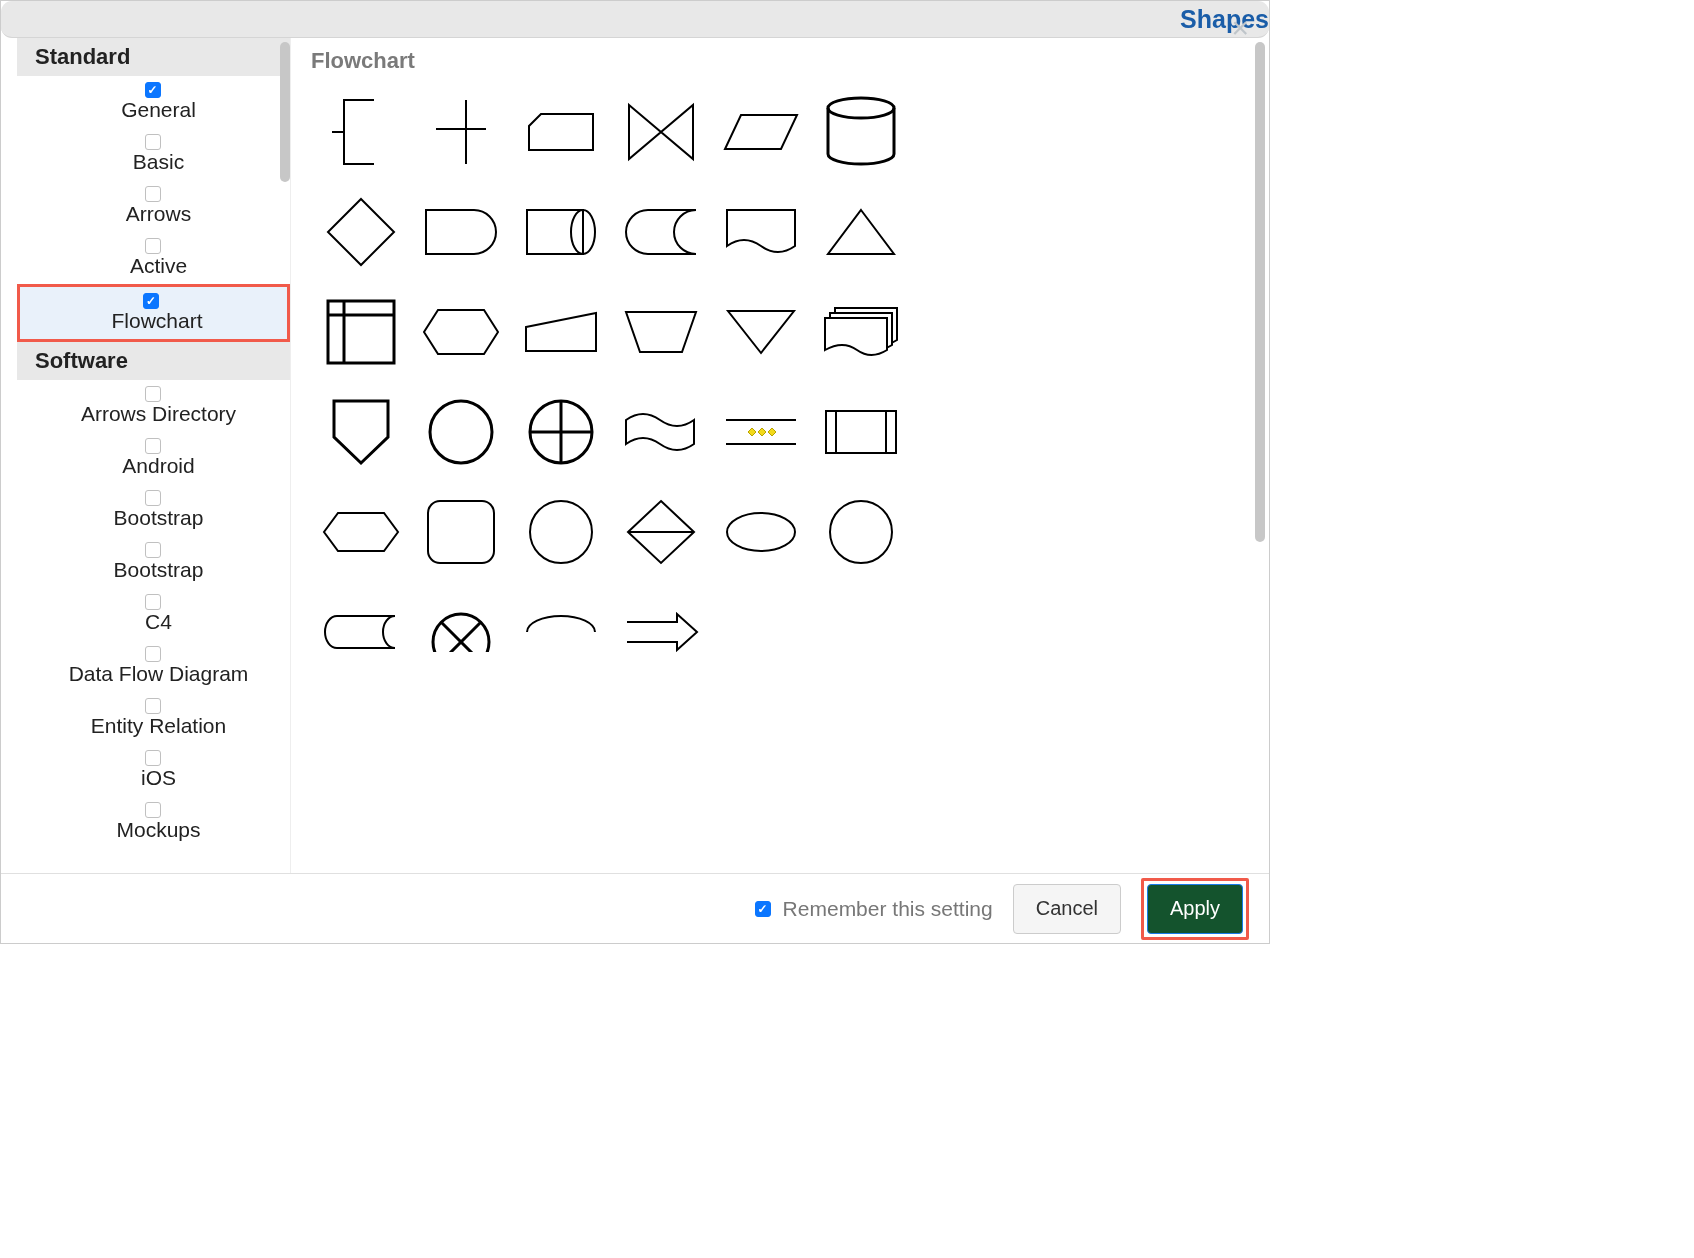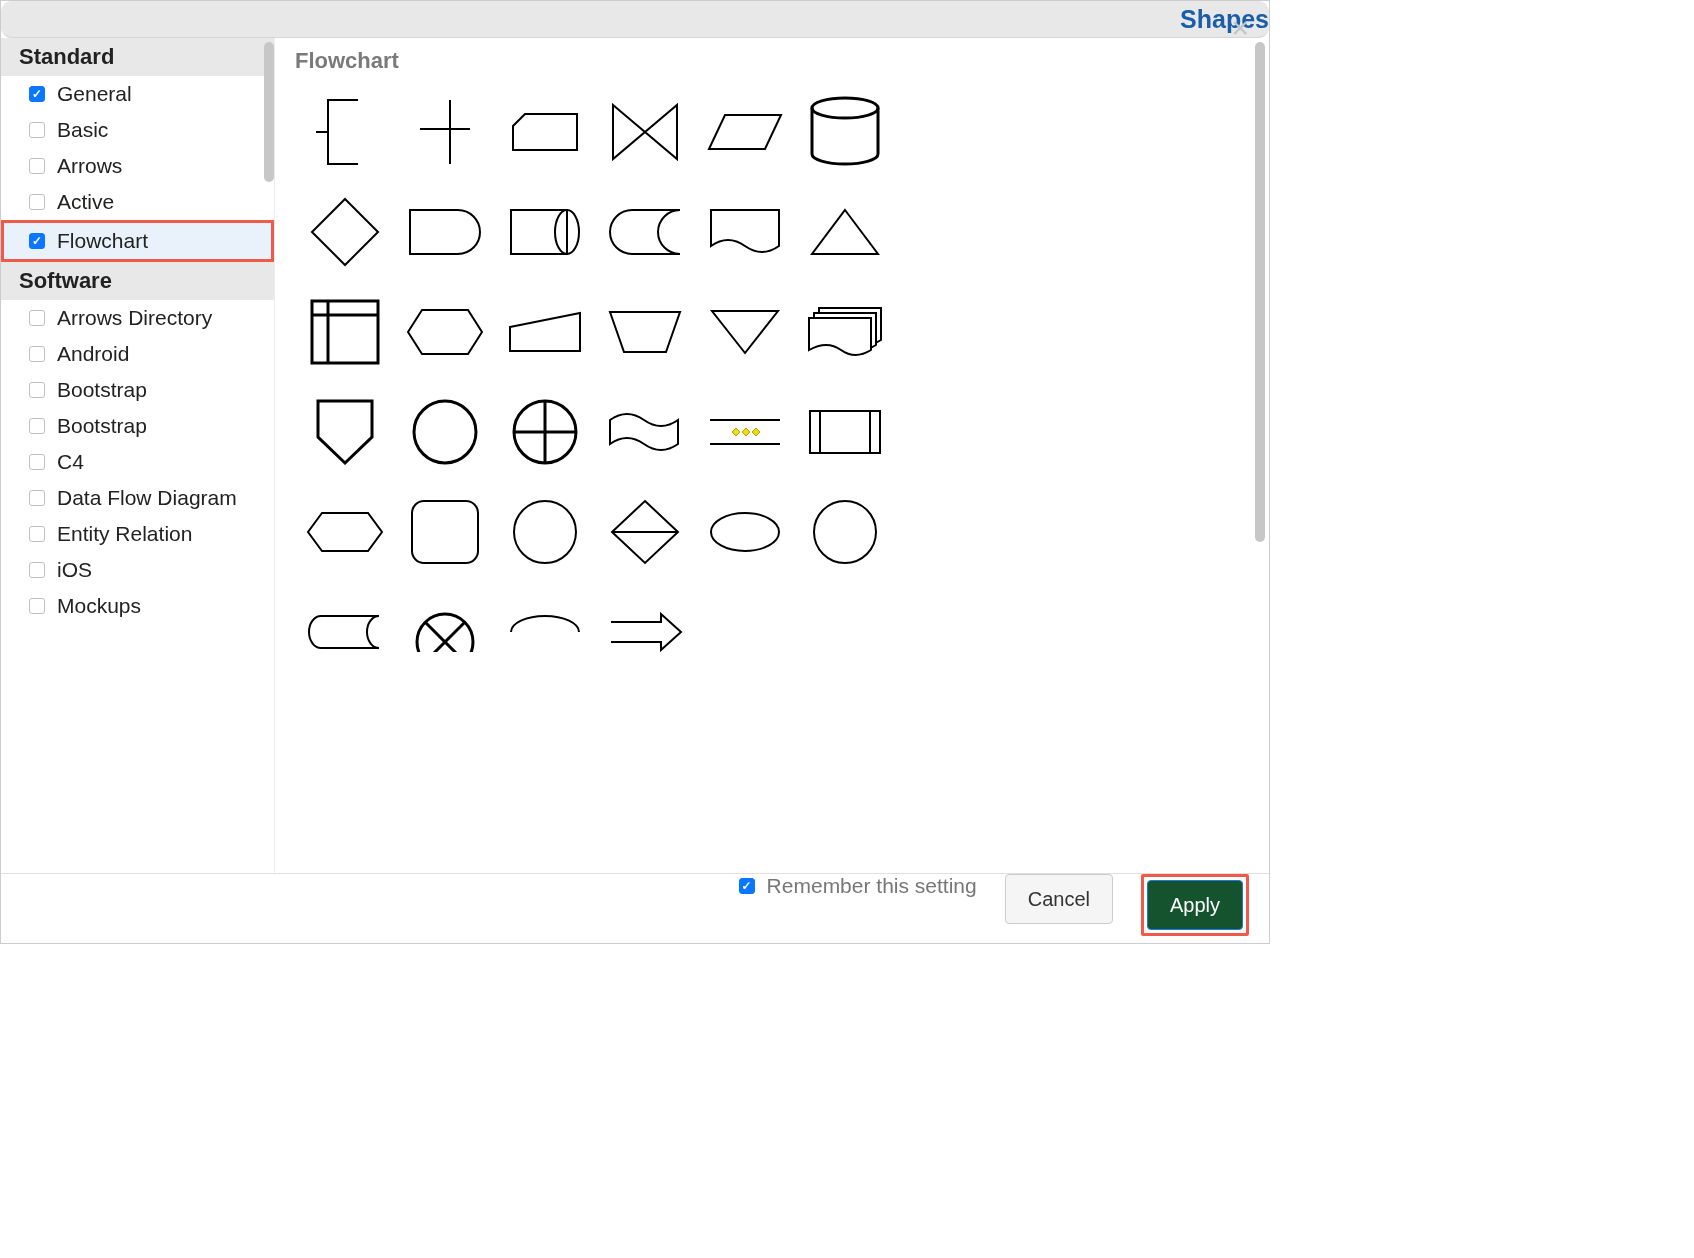--- a/index.html
+++ b/index.html
@@ -40,20 +40,21 @@
   font-size: 30px;
   color: #bfc5ca;
   cursor: pointer;
   font-weight: 300;
   line-height: 1;
 }
 .body {
   flex: 1;
   display: flex;
   overflow: hidden;
+  padding-left: 16px;
 }
 .sidebar {
   width: 274px;
   background: #fff;
   overflow-y: auto;
   border-right: 1px solid #eee;
   position: relative;
 }
 .sidebar-scrollbar {
   position: absolute;
@@ -72,20 +73,21 @@
   color: #222;
 }
 .category-item {
   display: flex;
   align-items: center;
   padding: 6px 18px 6px 28px;
   font-size: 21px;
   color: #222;
   cursor: pointer;
   position: relative;
+  flex-direction: column;
 }
 .checkbox {
   width: 16px;
   height: 16px;
   border: 1px solid #c0c0c0;
   border-radius: 3px;
   margin-right: 12px;
   background: #fff;
   display: inline-flex;
   align-items: center;
@@ -143,24 +145,24 @@
   align-items: center;
   justify-content: center;
   cursor: pointer;
 }
 .shape-cell svg { display: block; }
 .footer {
   height: 70px;
   background: #fff;
   border-top: 1px solid #e0e0e0;
   display: flex;
-  align-items: flex-start;
+  align-items: center;
   justify-content: flex-end;
   padding: 0 20px;
-  gap: 28px;
+  gap: 20px;
 }
 .remember {
   display: flex;
   align-items: center;
   font-size: 21px;
   color: #777;
 }
 .btn {
   height: 50px;
   padding: 4px 22px;

